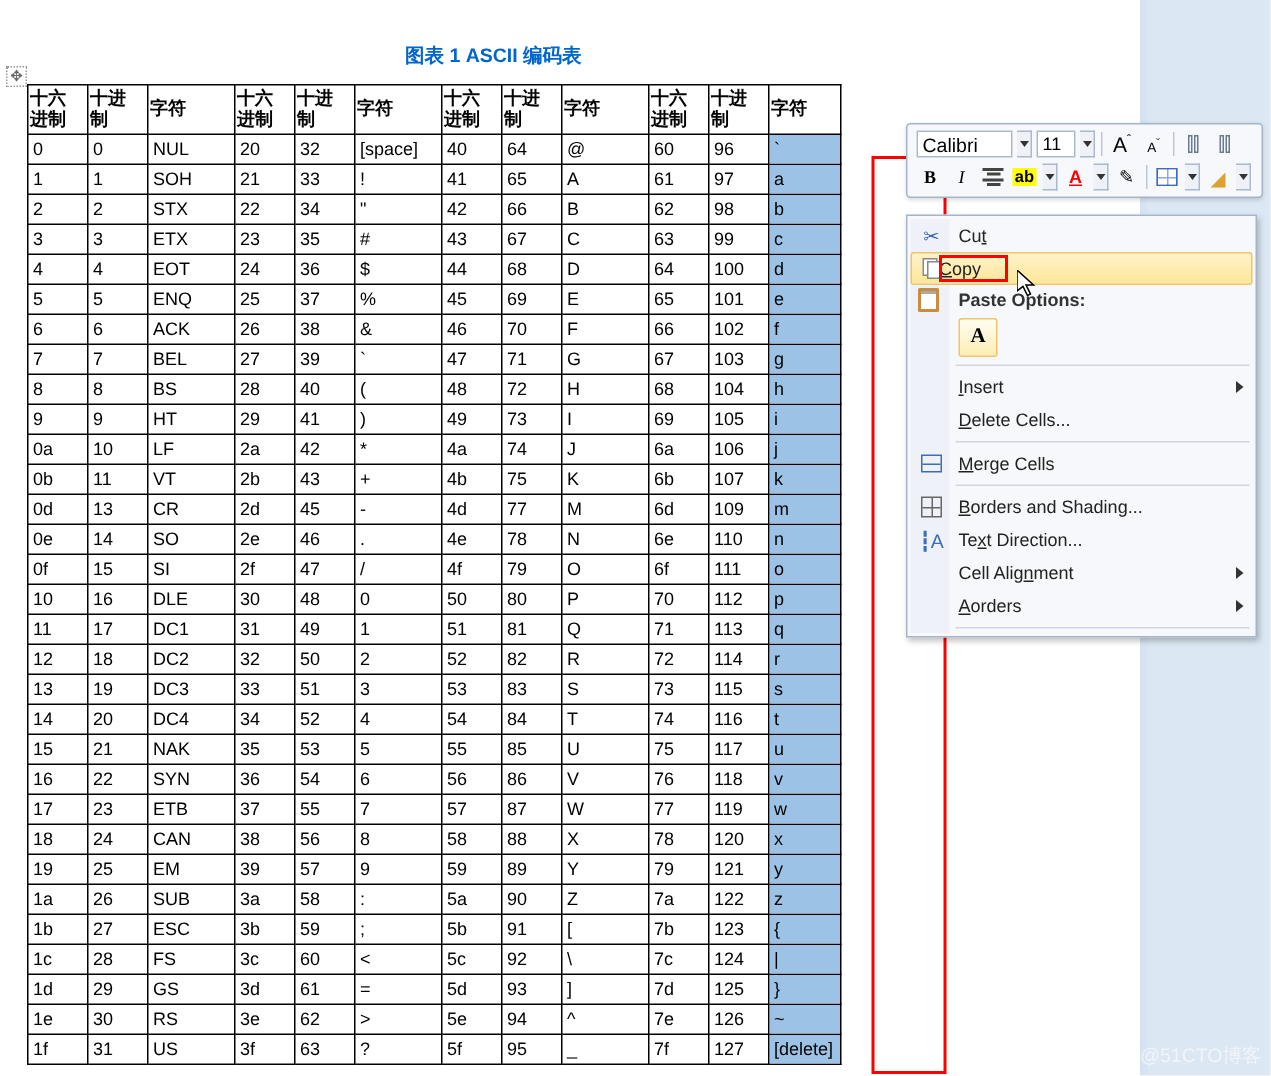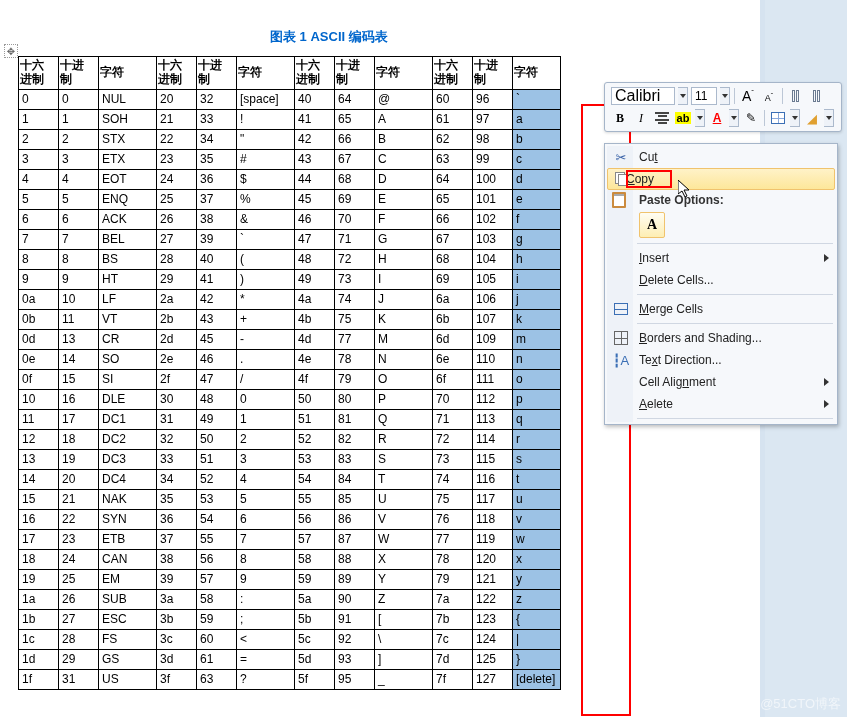--- a/index.html
+++ b/index.html
@@ -16,21 +16,21 @@
   .w-dec { width: 40px; }
   .w-char { width: 58px; }
   .w-last { width: 48px; }
   td.selcell { background: #9cc2e5; position: relative; }
   .sel-outer { position: absolute; left: 581px; top: 104px; width: 50px; height: 612px; border: 2px solid #ff0000; pointer-events: none; z-index: 5; }
 
   
   .minitoolbar { position: absolute; left: 604px; top: 82px; width: 238px; background: #f6f8fb; border: 1px solid #a5b5c9; border-radius: 3px; padding: 4px 6px; z-index: 40; box-shadow: 0 1px 3px rgba(0,0,0,0.15); }
   .minitoolbar .row { display: flex; align-items: center; gap: 3px; margin-bottom: 4px; }
   .minitoolbar .row:last-child { margin-bottom: 0; }
-  .font-name { border: 1px solid #abb9cc; background:#fff; font-size: 16px; width: 64px; height: 18px; padding: 0 3px; display: flex; align-items: center; }
+  .font-name { border: 1px solid #abb9cc; background:#fff; font-size: 13px; width: 64px; height: 18px; padding: 0 3px; display: flex; align-items: center; }
   .font-size { border: 1px solid #abb9cc; background:#fff; font-size: 12px; width: 26px; height: 18px; padding: 0 3px; display: flex; align-items: center; }
   .dd-arrow { width: 10px; height: 18px; border: 1px solid #abb9cc; border-left: none; background: #eef2f8; display: flex; align-items: center; justify-content: center; }
   .dd-arrow::after { content: ""; border-left: 3px solid transparent; border-right: 3px solid transparent; border-top: 4px solid #333; }
   .tb-btn { width: 18px; height: 18px; border: 1px solid transparent; display: flex; align-items: center; justify-content: center; font-size: 12px; cursor: default; }
   .tb-btn.small-a { font-size: 9px; position: relative; top: 2px; }
   .tb-sep { width: 1px; height: 16px; background: #bcc7d6; margin: 0 1px; }
   .indent-sw { display: inline-flex; }
   .indent-sw .bar { width: 3px; height: 12px; border: 1px solid #6a7a90; margin-right: 1px; }
   .bold { font-weight: bold; font-family: "Times New Roman"; }
   .italic { font-style: italic; font-family: "Times New Roman"; }
@@ -506,20 +506,34 @@
         <td class="w-dec">61</td>
         <td class="w-char">=</td>
         <td class="w-hex">5d</td>
         <td class="w-dec">93</td>
         <td class="w-char">]</td>
         <td class="w-hex">7d</td>
         <td class="w-dec">125</td>
         <td class="w-last selcell">}</td>
       </tr>
       <tr>
+        <td class="w-hex">1e</td>
+        <td class="w-dec">30</td>
+        <td class="w-char">RS</td>
+        <td class="w-hex">3e</td>
+        <td class="w-dec">62</td>
+        <td class="w-char">&gt;</td>
+        <td class="w-hex">5e</td>
+        <td class="w-dec">94</td>
+        <td class="w-char">^</td>
+        <td class="w-hex">7e</td>
+        <td class="w-dec">126</td>
+        <td class="w-last selcell">~</td>
+      </tr>
+      <tr>
         <td class="w-hex">1f</td>
         <td class="w-dec">31</td>
         <td class="w-char">US</td>
         <td class="w-hex">3f</td>
         <td class="w-dec">63</td>
         <td class="w-char">?</td>
         <td class="w-hex">5f</td>
         <td class="w-dec">95</td>
         <td class="w-char">_</td>
         <td class="w-hex">7f</td>
@@ -651,21 +665,21 @@
   </div>
   <div class="ctx-item">
     <span class="ic textdir-ic">┇A</span>
     <span class="lbl"><span>Te</span><u>x</u><span>t Direction...</span></span>
   </div>
   <div class="ctx-item">
     <span class="lbl"><span>Cell Alig</span><u>n</u><span>ment</span></span>
       <span class="arrow"></span>
   </div>
   <div class="ctx-item">
-    <span class="lbl"><u>A</u><span>elete</span></span>
+    <span class="lbl"><u>A</u><span>orders</span></span>
       <span class="arrow"></span>
   </div>
   <div class="ctx-sep"></div>
 </div>
 
 <div class="redbox"></div>
 <div class="cursor">
   <svg viewBox="0 0 16 20">
       <path d="M0 0 L0 14 L4 11 L7 17 L9 16 L6 10 L11 10 Z" fill="#fff" stroke="#000" stroke-width="1"></path>
     </svg>

